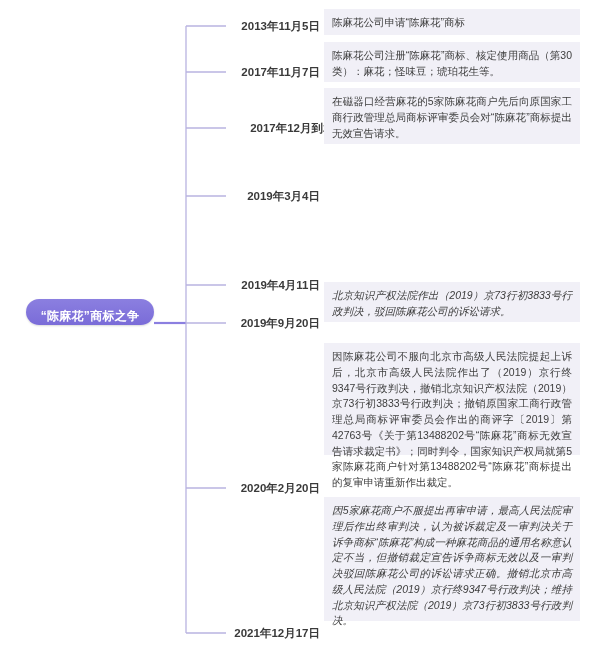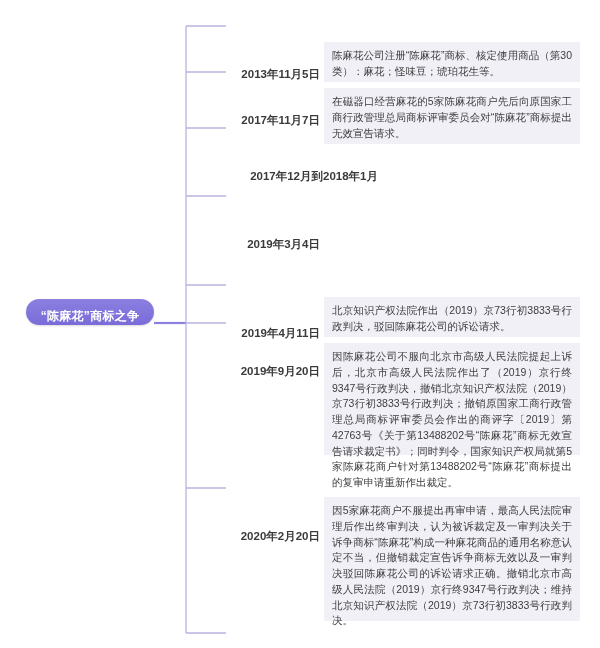--- a/index.html
+++ b/index.html
@@ -44,21 +44,20 @@
     letter-spacing: 0.3px;
     box-shadow: 0 1px 2px rgba(0,0,0,0.15);
   }
   .date-label {
     position: absolute;
     font-size: 11.5px;
     color: #3a3a3a;
     font-weight: bold;
     white-space: nowrap;
     text-align: right;
-    margin-top: 48px;
   }
   .content-box {
     position: absolute;
     background: #f1f0f7;
     color: #3d3d3d;
     font-size: 10.5px;
     line-height: 1.5;
     padding: 6px 8px;
     box-sizing: border-box;
     text-align: justify;
@@ -85,33 +84,34 @@
     <path d="M186 633 L226 633" stroke="#b9b3e0" stroke-width="1.3" fill="none"></path>
 
     <path d="M226 26 L320 26" stroke="#b9b3e0" stroke-width="1.3" fill="none" opacity="0"></path>
   </svg>
 
   <div class="root-node">
     <span>“陈麻花”商标之争</span>
   </div>
 
   <div class="date-label" style="left:226px; top:19px; width:94px;">2013年11月5日</div>
+  <div class="content-box" style="left:324px; top:9px; width:256px; height:26px;">陈麻花公司申请“陈麻花”商标</div>
 
   <div class="date-label" style="left:226px; top:65px; width:94px;text-align:right;">2017年11月7日</div>
   <div class="content-box" style="left:324px; top:42px; width:256px; height:40px;">陈麻花公司注册“陈麻花”商标、核定使用商品（第30类）：麻花；怪味豆；琥珀花生等。</div>
 
   <div class="date-label" style="left:226px; top:121px; width:152px;">2017年12月到2018年1月</div>
   <div class="content-box" style="left:324px; top:88px; width:256px; height:56px;">在磁器口经营麻花的5家陈麻花商户先后向原国家工商行政管理总局商标评审委员会对“陈麻花”商标提出无效宣告请求。</div>
 
   <div class="date-label" style="left:226px; top:189px; width:94px;">2019年3月4日</div>
 
   <div class="date-label" style="left:226px; top:278px; width:94px;">2019年4月11日</div>
 
   <div class="date-label" style="left:226px; top:316px; width:94px;">2019年9月20日</div>
-  <div class="content-box" style="left:324px; top:297px; width:256px; height:40px;">北京知识产权法院作出（2019）京73行初3833号行政判决，驳回陈麻花公司的诉讼请求。</div>
+  <div class="content-box" style="left:324px; top:282px; width:256px; height:40px;font-style:italic;">北京知识产权法院作出（2019）京73行初3833号行政判决，驳回陈麻花公司的诉讼请求。</div>
 
   <div class="date-label" style="left:226px; top:481px; width:94px;">2020年2月20日</div>
   <div class="content-box" style="left:324px; top:343px; width:256px; height:112px;">因陈麻花公司不服向北京市高级人民法院提起上诉后，北京市高级人民法院作出了（2019）京行终9347号行政判决，撤销北京知识产权法院（2019）京73行初3833号行政判决；撤销原国家工商行政管理总局商标评审委员会作出的商评字〔2019〕第42763号《关于第13488202号“陈麻花”商标无效宣告请求裁定书》；同时判令，国家知识产权局就第5家陈麻花商户针对第13488202号“陈麻花”商标提出的复审申请重新作出裁定。</div>
 
   <div class="date-label" style="left:226px; top:626px; width:94px;">2021年12月17日</div>
-  <div class="content-box" style="left:324px; top:497px; width:256px; height:124px;">因5家麻花商户不服提出再审申请，最高人民法院审理后作出终审判决，认为被诉裁定及一审判决关于诉争商标“陈麻花”构成一种麻花商品的通用名称意认定不当，但撤销裁定宣告诉争商标无效以及一审判决驳回陈麻花公司的诉讼请求正确。撤销北京市高级人民法院（2019）京行终9347号行政判决；维持北京知识产权法院（2019）京73行初3833号行政判决。</div>
+  <div class="content-box" style="left:324px; top:497px; width:256px; height:124px;font-style:italic;">因5家麻花商户不服提出再审申请，最高人民法院审理后作出终审判决，认为被诉裁定及一审判决关于诉争商标“陈麻花”构成一种麻花商品的通用名称意认定不当，但撤销裁定宣告诉争商标无效以及一审判决驳回陈麻花公司的诉讼请求正确。撤销北京市高级人民法院（2019）京行终9347号行政判决；维持北京知识产权法院（2019）京73行初3833号行政判决。</div>
 
 </div>
 
 </body></html>

